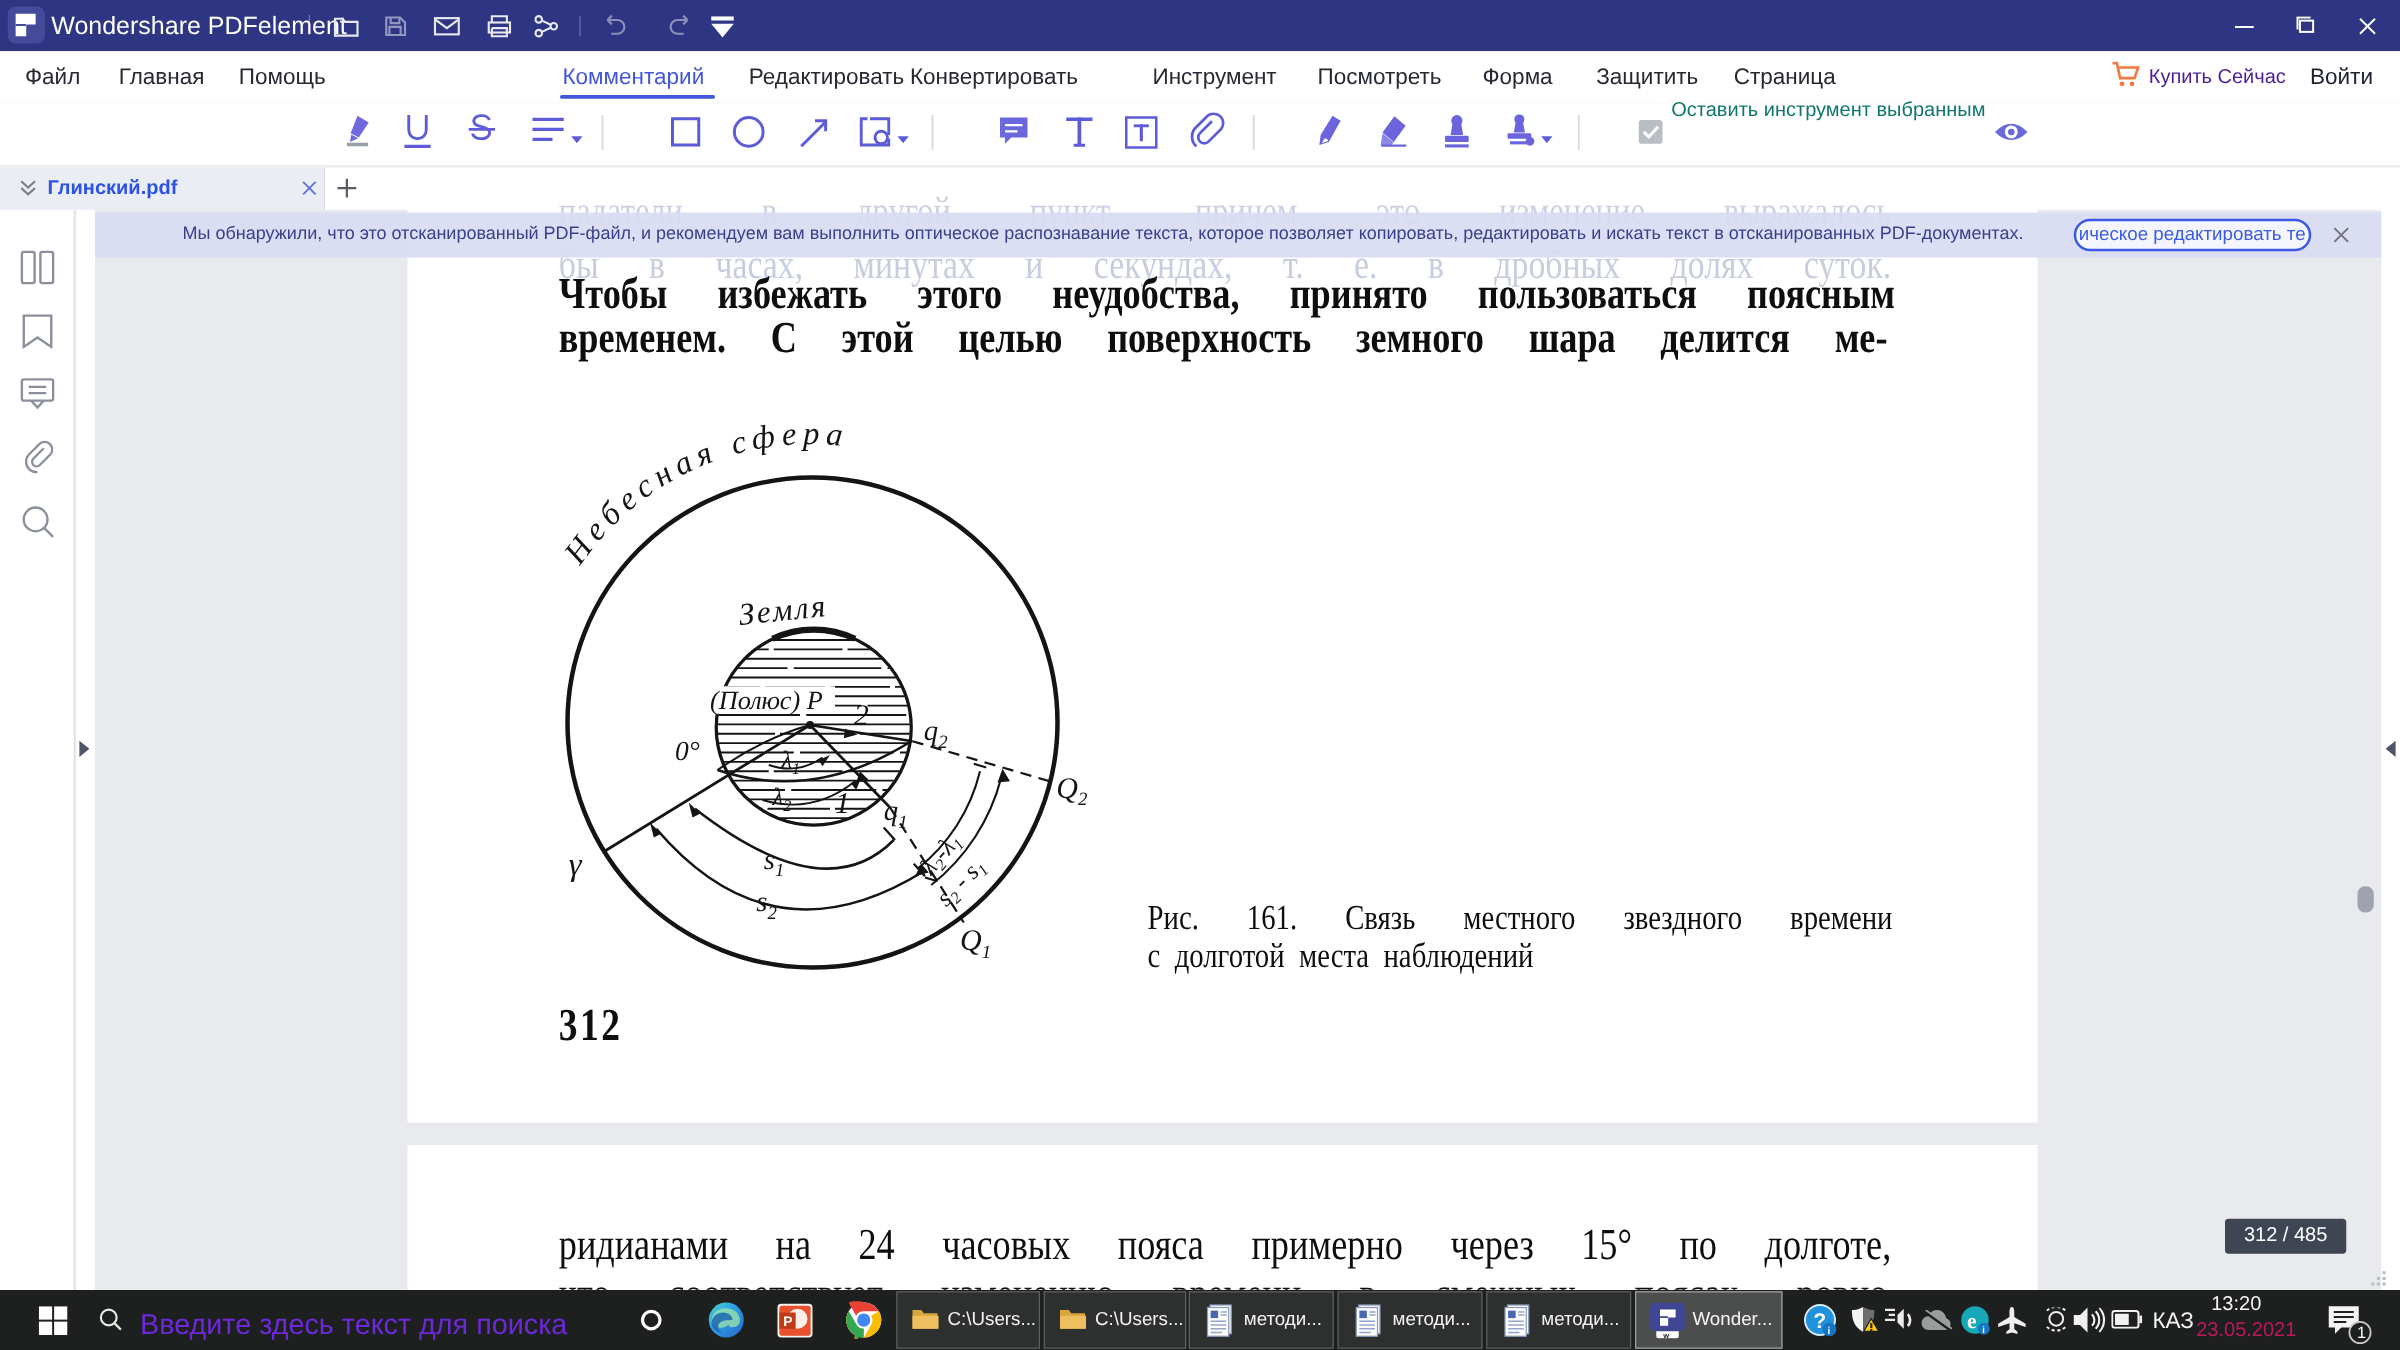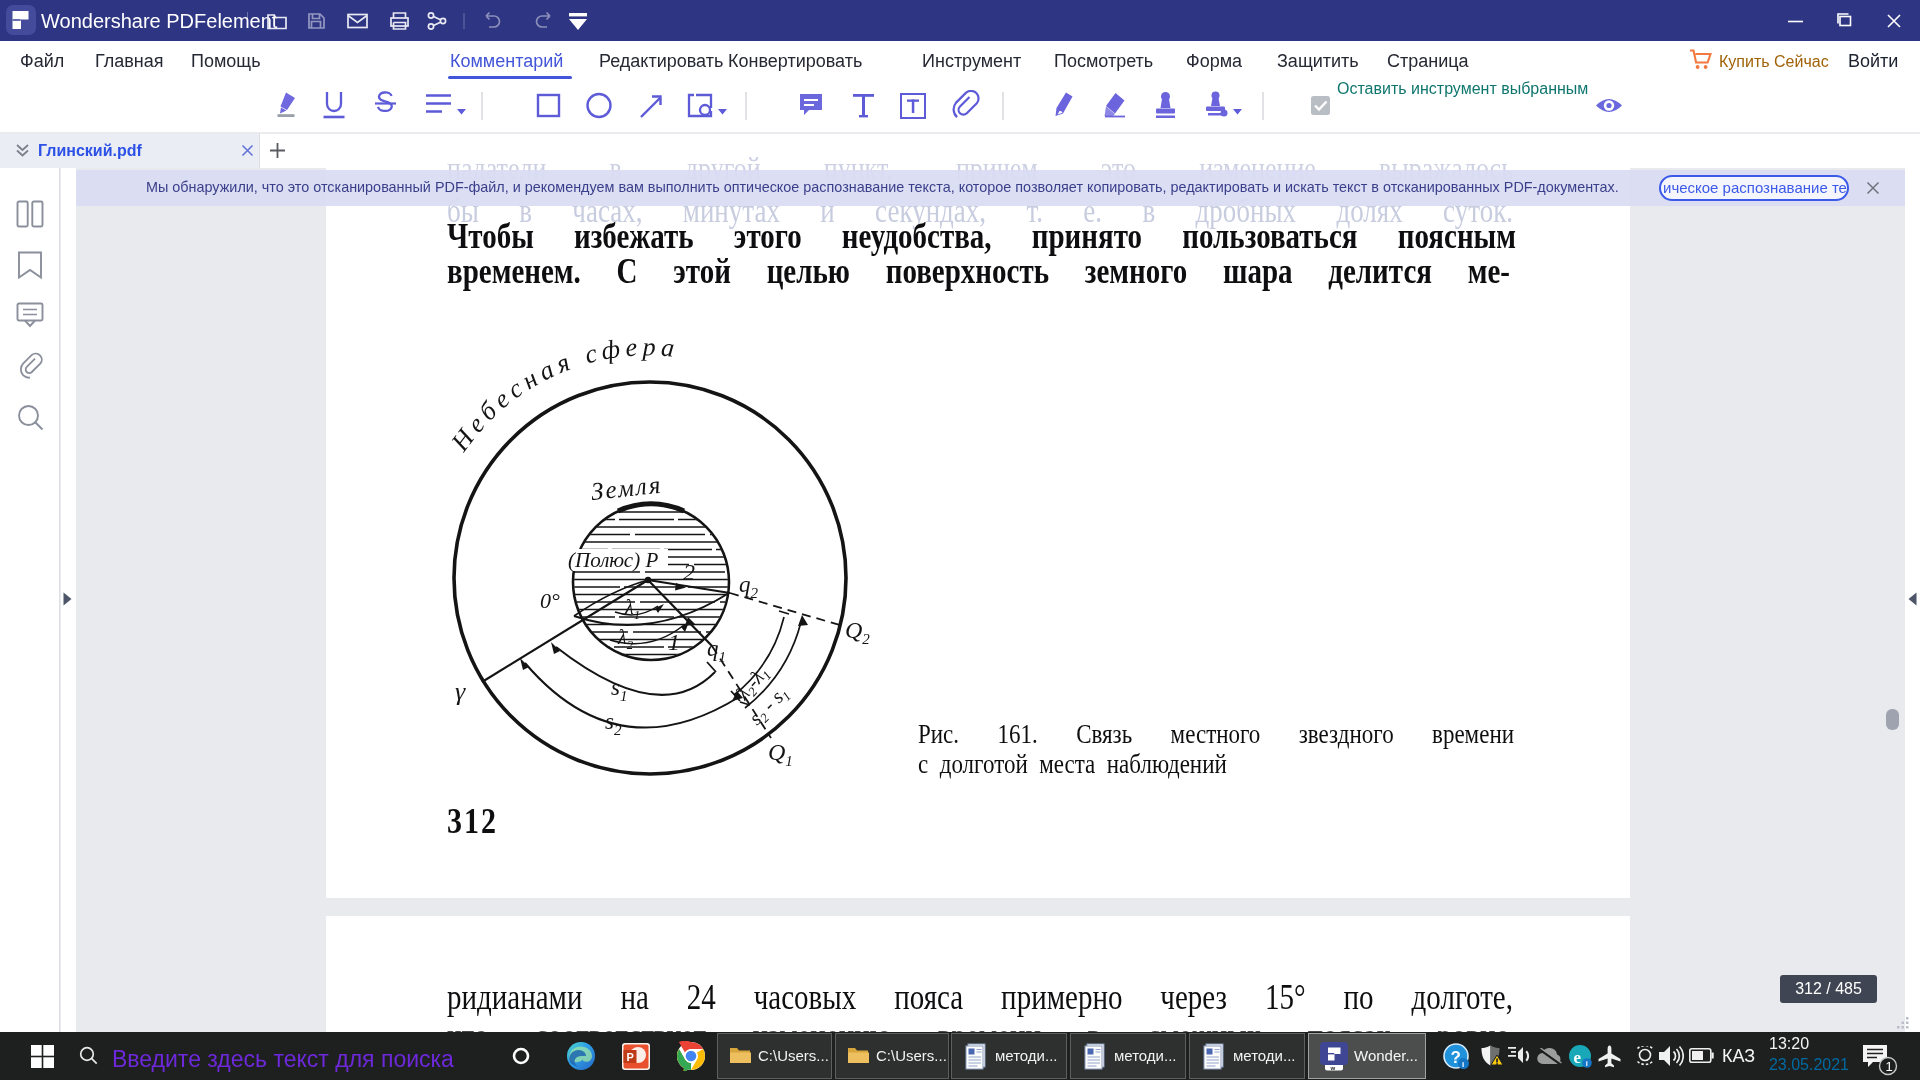--- a/index.html
+++ b/index.html
@@ -81,21 +81,21 @@
   <div class="menu-item" style="left:922px">Инструмент</div>
   <div class="menu-item" style="left:1054px">Посмотреть</div>
   <div class="menu-item" style="left:1186px">Форма</div>
   <div class="menu-item" style="left:1277px">Защитить</div>
   <div class="menu-item" style="left:1387px">Страница</div>
   <svg class="abs" style="left:1689px;top:49px" width="23" height="21" viewBox="0 0 23 21">
     <path d="M1 1.5 h3.5 l2.6 12 h11.5 l2.9 -8.5 h-15" fill="none" stroke="#f2793f" stroke-width="2.1"></path>
     <circle cx="8.6" cy="18" r="1.9" fill="#f2793f"></circle>
     <circle cx="16.6" cy="18" r="1.9" fill="#f2793f"></circle>
   </svg>
-  <div class="menu-item" style="left:1719px;font-size:16px;top:53px;color:#a16207">Купить Сейчас</div>
+  <div class="menu-item" style="left:1719px;font-size:16px;top:53px;color:#4c1d95">Купить Сейчас</div>
   <div class="menu-item" style="left:1848px;color:#1c2130">Войти</div>
 
 <div id="toolbar"></div>
   <svg class="abs" style="left:276px;top:90px" width="1360" height="32" viewBox="0 0 1360 32">
     <defs></defs>
 
     <g transform="translate(0,0)">
       <path d="M10 2.5 L19 8 L11 20 L4.5 16.5 z" fill="#6f68de"></path>
       <path d="M5 17.5 L10.5 20.5 L4 23.5 z" fill="#6f68de"></path>
       <rect x="1.5" y="24.2" width="17" height="2.8" fill="#9aa0a8"></rect>
@@ -354,21 +354,21 @@
     <text x="625" y="614" font-size="20">λ<tspan font-size="13" dy="5">1</tspan></text>
     <text x="618" y="644" font-size="20">λ<tspan font-size="13" dy="5">2</tspan></text>
   </g>
 </svg>
 <div id="page2"></div>
 <div class="abs scan" style="left:447px;top:977px;width:1066px;font-size:29px;text-align:justify;text-align-last:justify;white-space:nowrap">ридианами&nbsp; на&nbsp; 24&nbsp; часовых&nbsp; пояса&nbsp; примерно&nbsp; через&nbsp; 15°&nbsp; по&nbsp; долготе,</div>
 <div class="abs scan" style="left:447px;top:1016px;width:1063px;font-size:29px;text-align:justify;text-align-last:justify;white-space:nowrap;height:13px;overflow:hidden">что&nbsp; соответствует&nbsp; изменению&nbsp; времени&nbsp; в&nbsp; смежных&nbsp; поясах&nbsp; ровно</div>
 <div id="notif">
   <div class="abs" style="left:70px;top:9px;font-size:14.4px;color:#3a3f8a">Мы обнаружили, что это отсканированный PDF-файл, и рекомендуем вам выполнить оптическое распознавание текста, которое позволяет копировать, редактировать и искать текст в отсканированных PDF-документах.</div>
   <div class="abs" style="left:1583px;top:5px;width:190px;height:26px;background:#f5f6fd;border:2px solid #3c5ae8;border-radius:13px;overflow:hidden">
-    <div style="position:absolute;left:2px;top:2px;font-size:15px;color:#3c5ae8;white-space:nowrap">ическое распознавание те</div>
+    <div style="position:absolute;left:2px;top:2px;font-size:15px;color:#3c5ae8;white-space:nowrap">ическое редактировать те</div>
   </div>
   <svg class="abs" style="left:1790px;top:11px" width="14" height="14" viewBox="0 0 14 14" stroke="#70737c" stroke-width="1.5">
     <path d="M1.5 1.5 l11 11 M12.5 1.5 l-11 11"></path>
   </svg>
 </div>
 <div id="taskbar"></div>
   <svg class="abs" style="left:31px;top:1045px" width="23" height="23" viewBox="0 0 23 23" fill="#fefefe">
     <rect x="0" y="0" width="10.7" height="10.7"></rect>
     <rect x="12.3" y="0" width="10.7" height="10.7"></rect>
     <rect x="0" y="12.3" width="10.7" height="10.7"></rect>
@@ -502,19 +502,19 @@
     <path d="M1 7 h5 l6 -6 v20 l-6 -6 h-5 z" fill="#f0f0f0"></path>
     <path d="M15.5 6.5 a6 6 0 0 1 0 9 M18.5 4 a10 10 0 0 1 0 14 M21.5 1.5 a14 14 0 0 1 0 19" stroke="#f0f0f0" stroke-width="1.7" fill="none"></path>
   </svg>
   <svg class="abs" style="left:1689px;top:1048px" width="25" height="15" viewBox="0 0 25 15">
     <rect x="0.8" y="0.8" width="21" height="13.4" rx="2" fill="none" stroke="#f0f0f0" stroke-width="1.6"></rect>
     <rect x="22.5" y="4.5" width="2.2" height="6" fill="#f0f0f0"></rect>
     <rect x="3" y="3" width="11" height="9" fill="#f0f0f0"></rect>
   </svg>
   <div class="abs" style="left:1722px;top:1046px;font-size:18px;color:#f4f4f4">КАЗ</div>
   <div class="abs" style="left:1769px;top:1035px;width:68px;font-size:16px;color:#f4f4f4">13:20</div>
-  <div class="abs" style="left:1757px;top:1056px;width:92px;text-align:right;font-size:16px;color:#0369a1">23.05.2021</div>
+  <div class="abs" style="left:1757px;top:1056px;width:92px;text-align:left;font-size:16px;color:#be185d">23.05.2021</div>
   <svg class="abs" style="left:1862px;top:1044px" width="36" height="32" viewBox="0 0 36 32">
     <path d="M1 1 h24 v17 h-14 l-5 5 v-5 h-5 z" fill="#f4f4f4"></path>
     <path d="M5 5.5 h16 M5 9.5 h16 M5 13.5 h10" stroke="#1d201f" stroke-width="1.6"></path>
     <circle cx="26" cy="22" r="8.5" fill="#1d201f" stroke="#c9c9c9" stroke-width="1.4"></circle>
     <text x="23.5" y="26.5" font-size="13" fill="#fff" font-family="Liberation Sans">1</text>
   </svg>
 
 </body></html>

